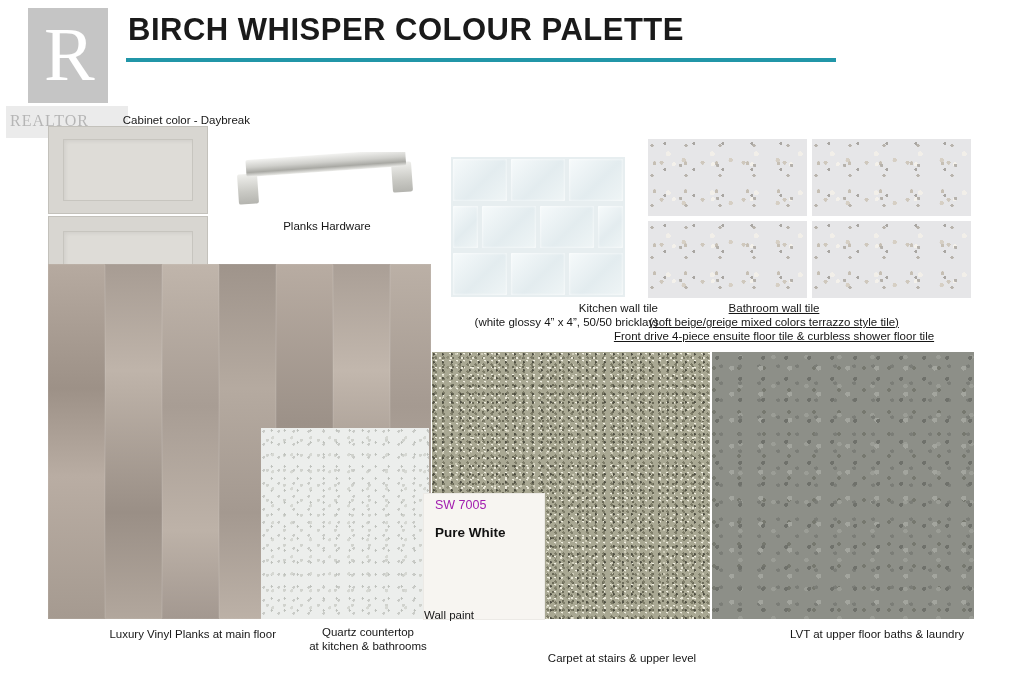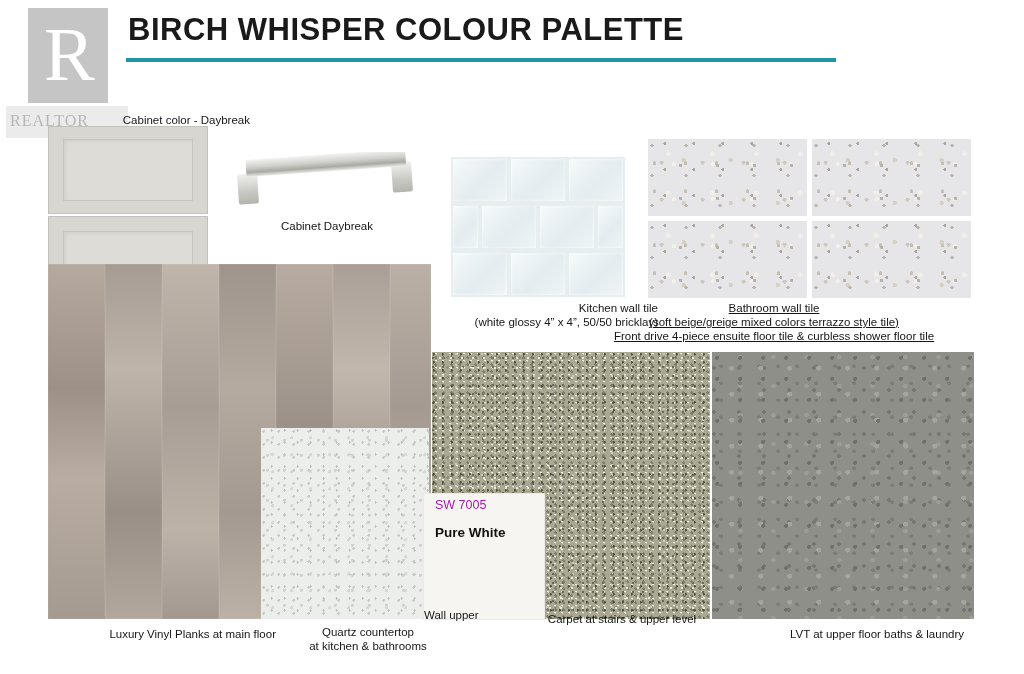--- a/index.html
+++ b/index.html
@@ -210,21 +210,21 @@
     background-size: 23px 21px, 29px 26px, 19px 17px, 33px 29px, 25px 22px;
   }
 
   
   #cap-cabinet   { left: 50px;  top: 113px; width: 200px; }
   #cap-hardware  { left: 252px; top: 219px; width: 150px; }
   #cap-kitchen   { left: 418px; top: 301px; width: 240px; text-align: right; }
   #cap-bath      { left: 609px; top: 301px; width: 330px; text-decoration: underline; }
   #cap-lvp       { left: 36px;  top: 627px; width: 240px; }
   #cap-quartz    { left: 262px; top: 625px; width: 212px; }
-  #cap-carpet    { left: 502px; top: 612px; width: 240px; }
+  #cap-carpet    { left: 502px; top: 651px; width: 240px; }
   #cap-lvt       { left: 752px; top: 627px; width: 250px; }
   #cap-paint     { left: 424px; top: 608px; width: 115px; text-align: left; }
 </style>
 </head>
 <body>
 
 <div class="header">
   <div class="title">BIRCH WHISPER COLOUR PALETTE</div>
   <div class="title-rule"></div>
 </div>
@@ -244,21 +244,21 @@
     <div class="door-inner"></div>
   </div>
 </div>
 <div class="caption left" id="cap-cabinet">Cabinet color - Daybreak</div>
 
 <div class="swatch" id="hardware">
   <div class="pull-foot l"></div>
   <div class="pull-foot r"></div>
   <div class="pull-bar"></div>
 </div>
-<div class="caption" id="cap-hardware">Cabinet Daybreak</div>
+<div class="caption" id="cap-hardware">Planks Hardware</div>
 
 <div class="swatch" id="kitchen-tile">
   <div class="brick-row" style="top:0px">
     <div class="brick" style="left:2px;width:54px"></div>
     <div class="brick" style="left:60px;width:54px"></div>
     <div class="brick" style="left:118px;width:54px"></div>
   </div>
   <div class="brick-row" style="top:47px">
     <div class="brick" style="left:2px;width:25px"></div>
     <div class="brick" style="left:31px;width:54px"></div>
@@ -302,13 +302,13 @@
 <div class="swatch" id="carpet"></div>
 <div class="caption" id="cap-carpet">Carpet at stairs &amp; upper level</div>
 
 <div class="swatch" id="lvt"></div>
 <div class="caption" id="cap-lvt">LVT at upper floor baths &amp; laundry</div>
 
 <div class="swatch" id="paint">
   <div class="paint-code">SW 7005</div>
   <div class="paint-name">Pure White</div>
 </div>
-<div class="caption" id="cap-paint">Wall upper</div>
+<div class="caption" id="cap-paint">Wall paint</div>
 
 </body></html>

